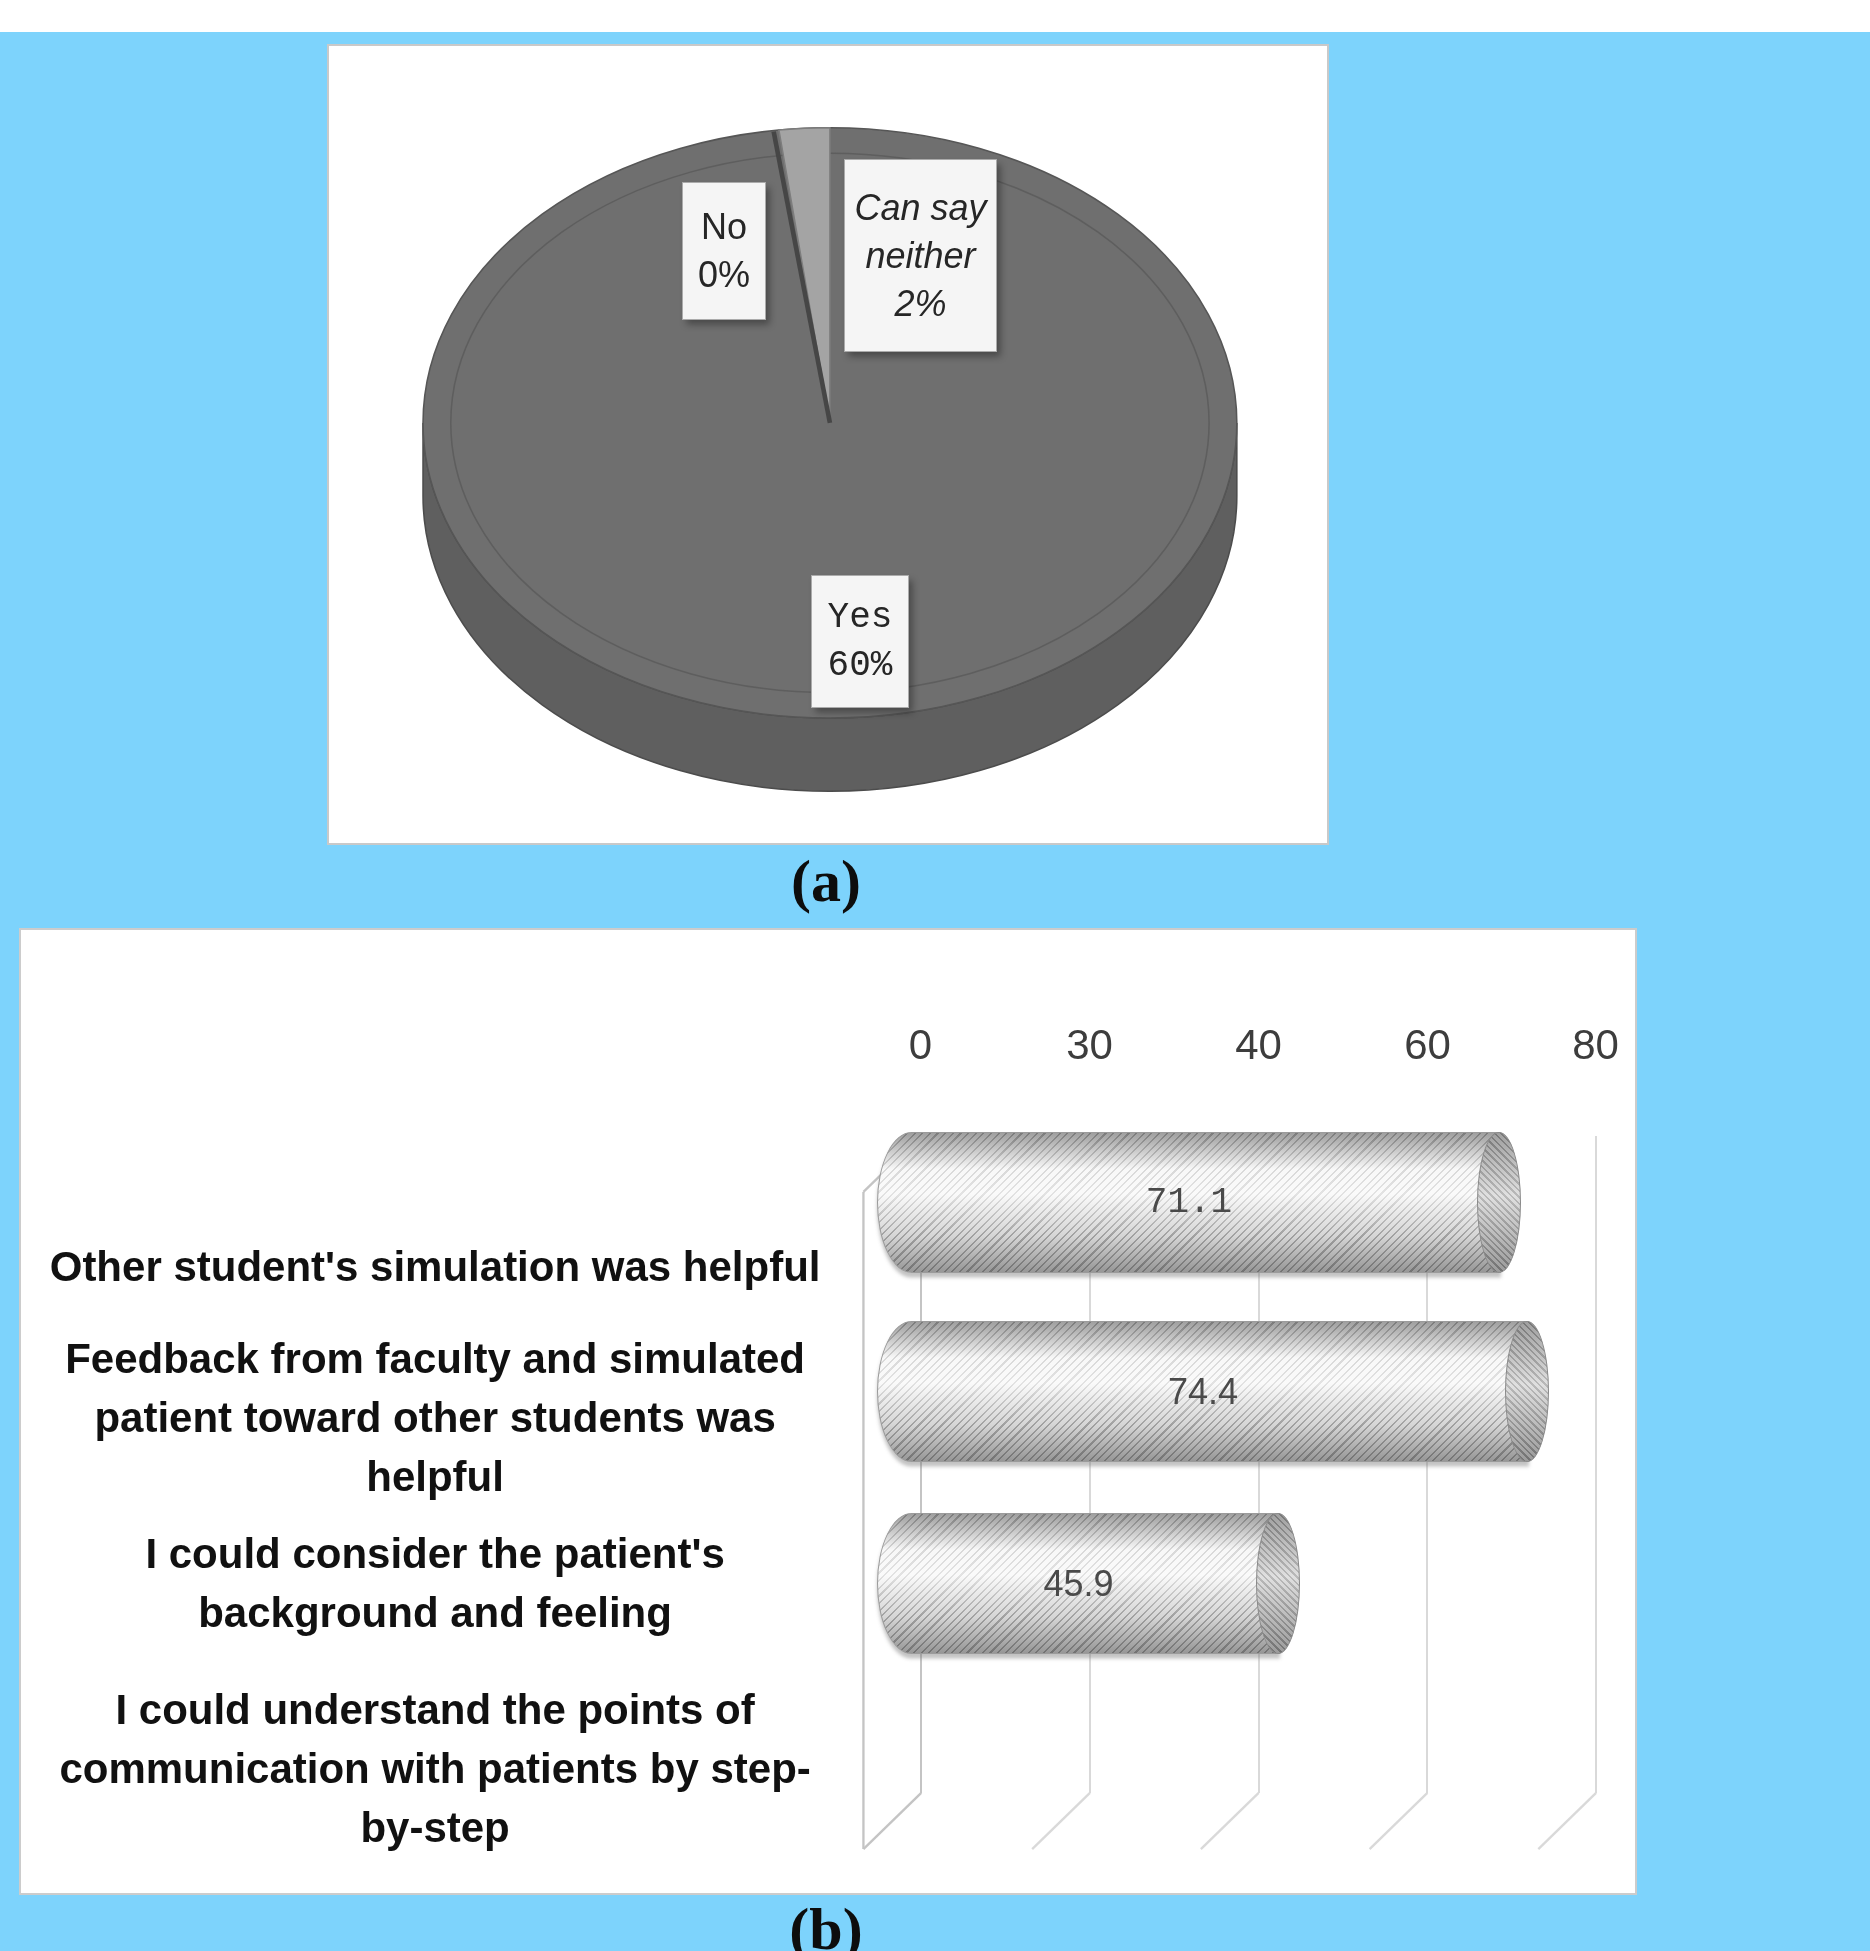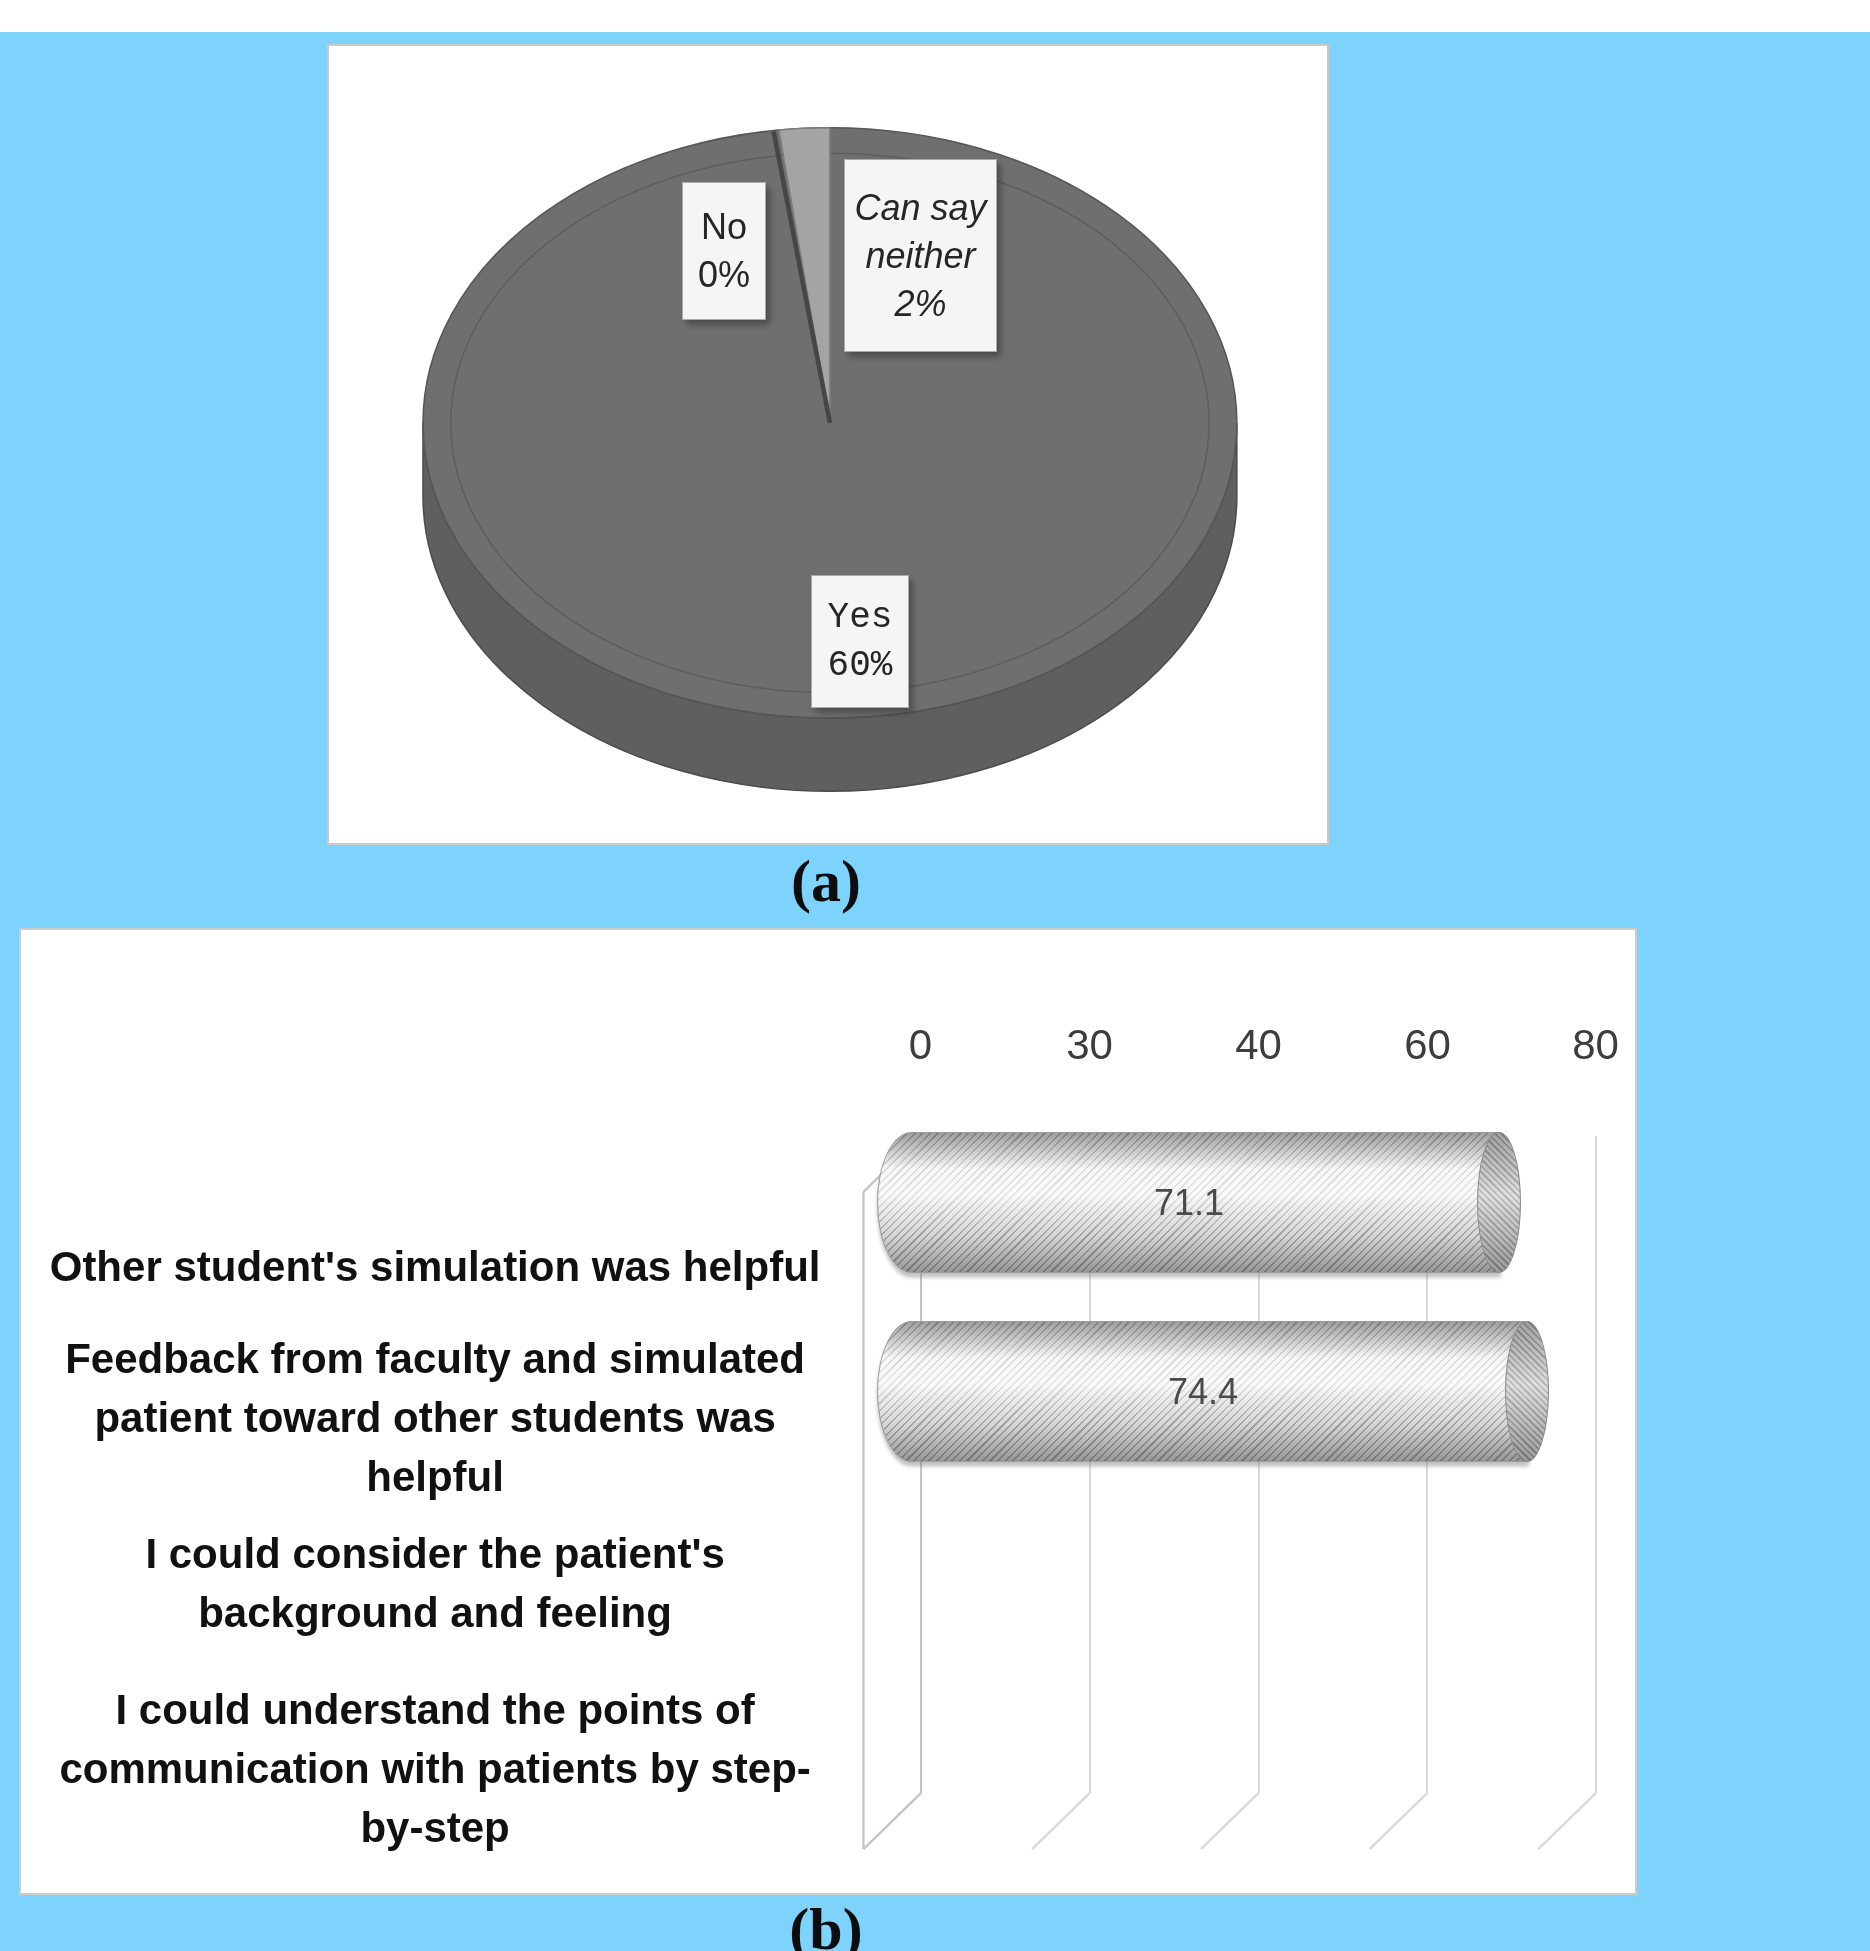--- a/index.html
+++ b/index.html
@@ -118,29 +118,35 @@
     <div class="cat-label" style="top:593px;height:119px;">I could consider the patient's
 background and feeling</div>
     <div class="cat-label" style="top:398px;height:178px;">Feedback from faculty and simulated
 patient toward other students was
 helpful</div>
     <div class="cat-label" style="top:749px;height:178px;">I could understand the points of
 communication with patients by step-
 by-step</div>
 
     <div class="bar-row" style="top:202px;">
-      <div class="bar" style="width: 622px;">
+      <div class="bar" style="width: 622px; font-family: Liberation Mono, monospace;">
         <div class="bar-cap"></div>
         <div class="bar-value">71.1</div>
       </div>
     </div>
     <div class="bar-row" style="top:391px;">
       <div class="bar" style="width: 650px;">
         <div class="bar-cap"></div>
         <div class="bar-value">74.4</div>
       </div>
     </div>
+    <div class="bar-row" style="top:583px;">
+      <div class="bar" style="width: 401px;">
+        <div class="bar-cap"></div>
+        <div class="bar-value">45.9</div>
+      </div>
+    </div>
   </div>
 
   <div class="fig-caption" style="top:1863px;">(b)</div>
 
 </div>
 
 
 </body></html>

